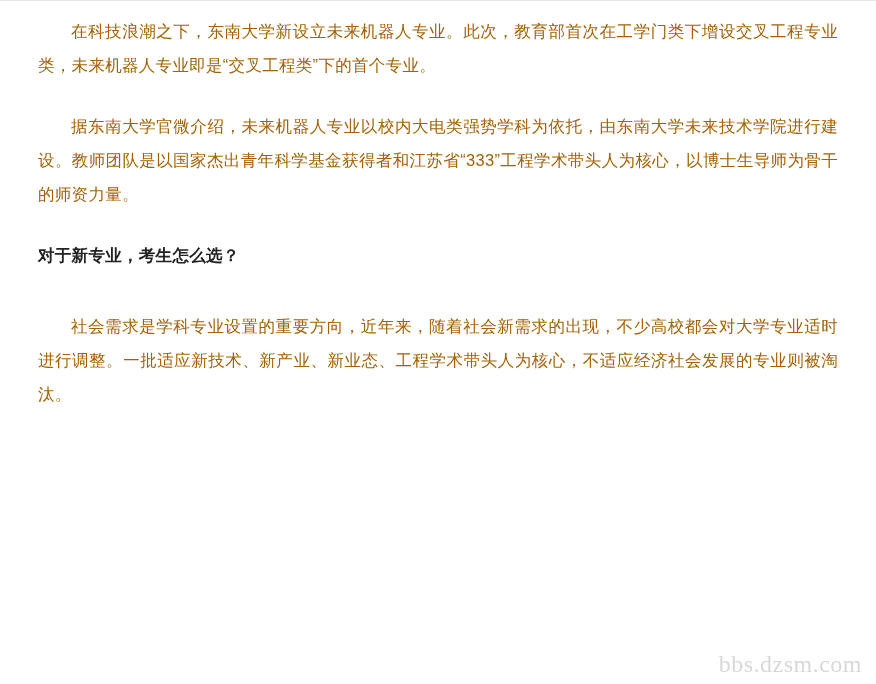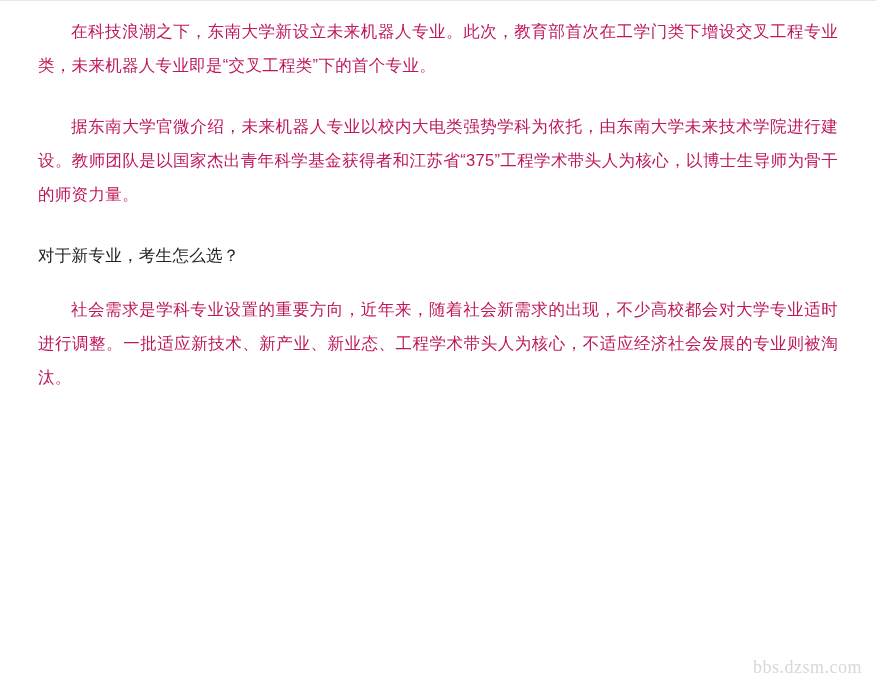--- a/index.html
+++ b/index.html
@@ -31,52 +31,52 @@
   .article {
     position: absolute;
     top: 14px;
     left: 38px;
     width: 800px;
   }
   .para {
     margin: 0 0 27px 0;
     font-size: 16.5px;
     line-height: 34px;
-    color: #be185d;
+    color: #a16207;
     text-align: justify;
     text-indent: 2em;
     letter-spacing: 0.3px;
   }
   .para.sub {
-    font-weight: normal;
+    font-weight: bold;
     color: #222222;
     text-indent: 0;
-    margin-bottom: 20px;
+    margin-bottom: 37px;
     margin-top: 2px;
   }
   .watermark {
     position: absolute;
     right: 14px;
     bottom: 6px;
-    font-size: 18px;
+    font-size: 24px;
     color: #d8d8d8;
     font-family: "Liberation Serif", serif;
     letter-spacing: 0.5px;
     user-select: none;
   }
 </style>
 </head>
 <body>
 
 <div class="page">
 
   <div class="top-rule"></div>
 
   <div class="article">
     <p class="para">在科技浪潮之下，东南大学新设立未来机器人专业。此次，教育部首次在工学门类下增设交叉工程专业类，未来机器人专业即是“交叉工程类”下的首个专业。</p>
-    <p class="para">据东南大学官微介绍，未来机器人专业以校内大电类强势学科为依托，由东南大学未来技术学院进行建设。教师团队是以国家杰出青年科学基金获得者和江苏省“375”工程学术带头人为核心，以博士生导师为骨干的师资力量。</p>
+    <p class="para">据东南大学官微介绍，未来机器人专业以校内大电类强势学科为依托，由东南大学未来技术学院进行建设。教师团队是以国家杰出青年科学基金获得者和江苏省“333”工程学术带头人为核心，以博士生导师为骨干的师资力量。</p>
     <p class="para sub">对于新专业，考生怎么选？</p>
     <p class="para">社会需求是学科专业设置的重要方向，近年来，随着社会新需求的出现，不少高校都会对大学专业适时进行调整。一批适应新技术、新产业、新业态、工程学术带头人为核心，不适应经济社会发展的专业则被淘汰。</p>
   </div>
 
   <div class="watermark">bbs.dzsm.com</div>
 
 </div>
 
 </body></html>

